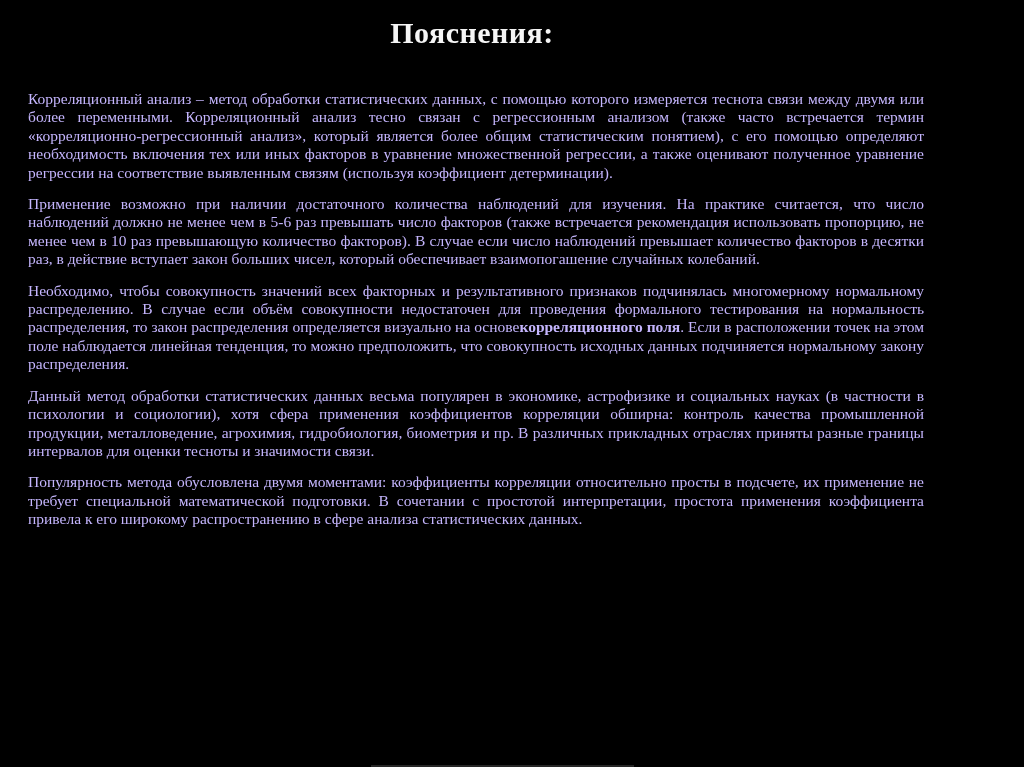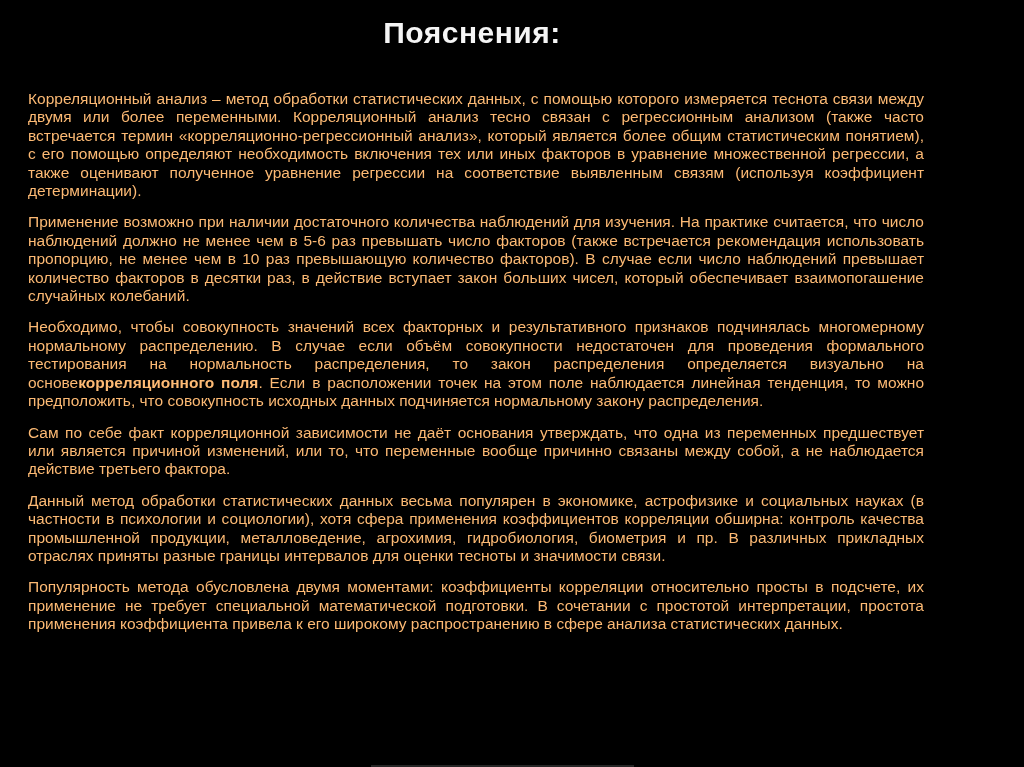--- a/index.html
+++ b/index.html
@@ -6,35 +6,35 @@
     margin: 0;
     padding: 0;
     background: #000000;
   }
   .slide {
     position: relative;
     width: 944px;
     height: 767px;
     background: #000000;
     overflow: hidden;
-    font-family: Liberation Sans, sans-serif;
+    font-family: Liberation Serif, serif;
   }
   .slide-title {
     margin: 0;
     padding-top: 16px;
     text-align: center;
     color: #f5f5f5;
     font-size: 30px;
     line-height: 34px;
     font-weight: bold;
     letter-spacing: 0.5px;
   }
   .slide-body {
     padding: 40px 20px 0 28px;
-    color: #fdba74;
+    color: #c4b5fd;
     font-size: 15.5px;
     line-height: 18.4px;
     text-align: justify;
     text-align-last: left;
   }
   .slide-body p {
     margin: 0 0 13px 0;
   }
   .bold-term {
     font-weight: bold;
@@ -57,21 +57,20 @@
 
   <div class="slide-body">
 
     <p>Корреляционный анализ – метод обработки статистических данных, с помощью которого измеряется теснота связи между двумя или более переменными. Корреляционный анализ тесно связан с регрессионным анализом (также часто встречается термин «корреляционно-регрессионный анализ», который является более общим статистическим понятием), с его помощью определяют необходимость включения тех или иных факторов в уравнение множественной регрессии, а также оценивают полученное уравнение регрессии на соответствие выявленным связям (используя коэффициент детерминации).</p>
 
     <p>Применение возможно при наличии достаточного количества наблюдений для изучения. На практике считается, что число наблюдений должно не менее чем в 5-6 раз превышать число факторов (также встречается рекомендация использовать пропорцию, не менее чем в 10 раз превышающую количество факторов). В случае если число наблюдений превышает количество факторов в десятки раз, в действие вступает закон больших чисел, который обеспечивает взаимопогашение случайных колебаний.</p>
 
     <p><span>Необходимо, чтобы совокупность значений всех факторных и результативного признаков подчинялась многомерному нормальному распределению. В случае если объём совокупности недостаточен для проведения формального тестирования на нормальность распределения, то закон распределения определяется визуально на основе</span><span class="bold-term">корреляционного поля</span><span>. Если в расположении точек на этом поле наблюдается линейная тенденция, то можно предположить, что совокупность исходных данных подчиняется нормальному закону распределения.</span></p>
 
 
-    <p>Сам по себе факт корреляционной зависимости не даёт основания утверждать, что одна из переменных предшествует или является причиной изменений, или то, что переменные вообще причинно связаны между собой, а не наблюдается действие третьего фактора.</p>
 
     <p>Данный метод обработки статистических данных весьма популярен в экономике, астрофизике и социальных науках (в частности в психологии и социологии), хотя сфера применения коэффициентов корреляции обширна: контроль качества промышленной продукции, металловедение, агрохимия, гидробиология, биометрия и пр. В различных прикладных отраслях приняты разные границы интервалов для оценки тесноты и значимости связи.</p>
 
     <p>Популярность метода обусловлена двумя моментами: коэффициенты корреляции относительно просты в подсчете, их применение не требует специальной математической подготовки. В сочетании с простотой интерпретации, простота применения коэффициента привела к его широкому распространению в сфере анализа статистических данных.</p>
 
   </div>
 
   <div class="bottom-strip"></div>
 
 </div>

